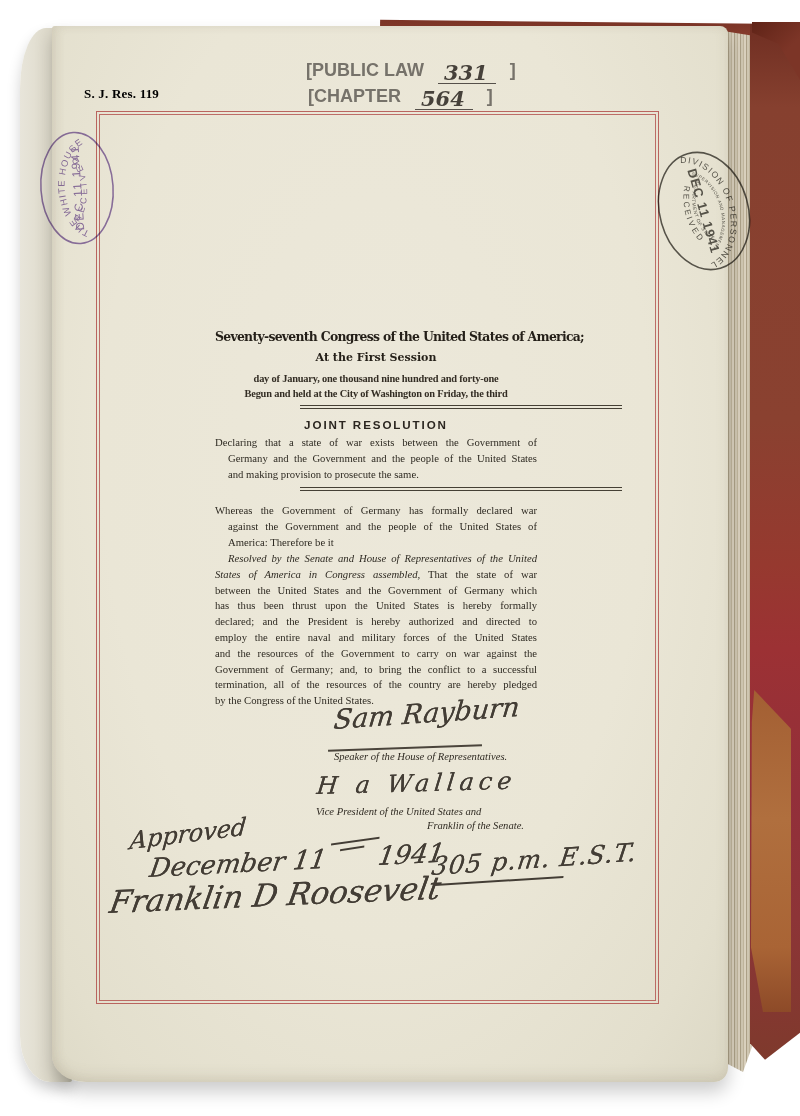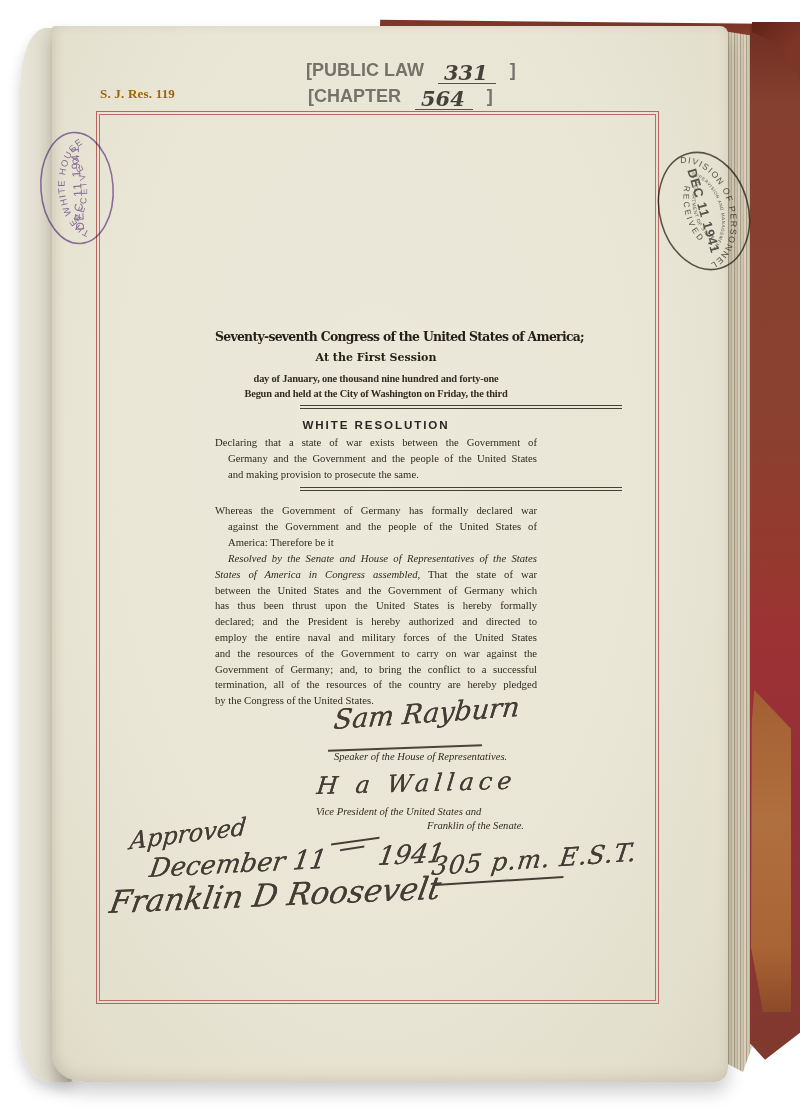--- a/index.html
+++ b/index.html
@@ -27,22 +27,22 @@
     background:radial-gradient(ellipse at 48% 40%, #ece8da 0%, #eae6d6 55%, #e3dfcd 85%, #dcd8c5 100%);
     border-radius:3px 8px 14px 34px / 3px 8px 14px 26px;
     box-shadow:0 10px 18px rgba(0,0,0,.20), inset 0 -6px 14px rgba(120,110,85,.12), inset 4px 0 10px rgba(120,110,85,.10); }
 
   
   .red-border { position:absolute; left:96px; top:111px; width:563px; height:893px;
     border:1px solid rgba(178,77,74,.85); }
   .red-border-inner { position:absolute; inset:2px; border:1px solid rgba(178,77,74,.8); }
 
   
-  .res-number { position:absolute; left:100px; top:86px; font-family:"Liberation Serif",serif;
-    font-weight:bold; font-size:13px; color:#a16207; letter-spacing:.2px; }
+  .res-number { position:absolute; left:84px; top:86px; font-family:"Liberation Serif",serif;
+    font-weight:bold; font-size:13px; color:#000000; letter-spacing:.2px; }
   .pl-line { position:absolute; display:flex; align-items:flex-end; gap:14px;
     font-family:"Liberation Sans",sans-serif; font-weight:600; color:#76726a; }
   .pl-1 { left:306px; top:60px; font-size:18px; }
   .pl-2 { left:308px; top:86px; font-size:18px; }
   .hand-num { font-family:"DejaVu Serif",serif; font-style:italic; font-size:21px; color:#46413a;
     border-bottom:1.6px solid #55504a; padding:0 8px 0 6px; line-height:20px; transform:translateY(3px); }
 
   
   .stamp { position:absolute; mix-blend-mode:multiply; opacity:.88; }
   .stamp-wh { left:18px; top:149px; width:118px; height:78px; transform:rotate(-94deg); }
@@ -162,38 +162,38 @@
 </div>
 
 <div class="textcol">
   <div class="abs congress">Seventy-seventh Congress of the United States of America;</div>
   <div class="abs session">At the First Session</div>
   <div class="abs convened">
     <div>day of January, one thousand nine hundred and forty-one</div>
     <div>Begun and held at the City of Washington on Friday, the third</div>
   </div>
   <div class="abs dbl-rule"></div>
-  <div class="abs jr-title">WHITE RESOLUTION</div>
+  <div class="abs jr-title">JOINT RESOLUTION</div>
 
   <div class="abs declaring">
     <div class="bl">Declaring that a state of war exists between the Government of</div>
     <div class="bl ind">Germany and the Government and the people of the United States</div>
     <div class="bl ind last">and making provision to prosecute the same.</div>
   </div>
 
   <div class="abs dbl-rule dbl-rule-2"></div>
 
   <div class="abs whereas">
     <div class="bl">Whereas the Government of Germany has formally declared war</div>
     <div class="bl ind">against the Government and the people of the United States of</div>
     <div class="bl ind last">America: Therefore be it</div>
   </div>
 
   <div class="abs resolved">
-    <div class="bl ind it">Resolved by the Senate and House of Representatives of the States</div>
+    <div class="bl ind it">Resolved by the Senate and House of Representatives of the United</div>
     <div class="bl"><span class="it">States of America in Congress assembled,</span><span> That the state of war</span></div>
     <div class="bl">between the United States and the Government of Germany which</div>
     <div class="bl">has thus been thrust upon the United States is hereby formally</div>
     <div class="bl">declared; and the President is hereby authorized and directed to</div>
     <div class="bl">employ the entire naval and military forces of the United States</div>
     <div class="bl">and the resources of the Government to carry on war against the</div>
     <div class="bl">Government of Germany; and, to bring the conflict to a successful</div>
     <div class="bl">termination, all of the resources of the country are hereby pledged</div>
     <div class="bl last">by the Congress of the United States.</div>
   </div>

